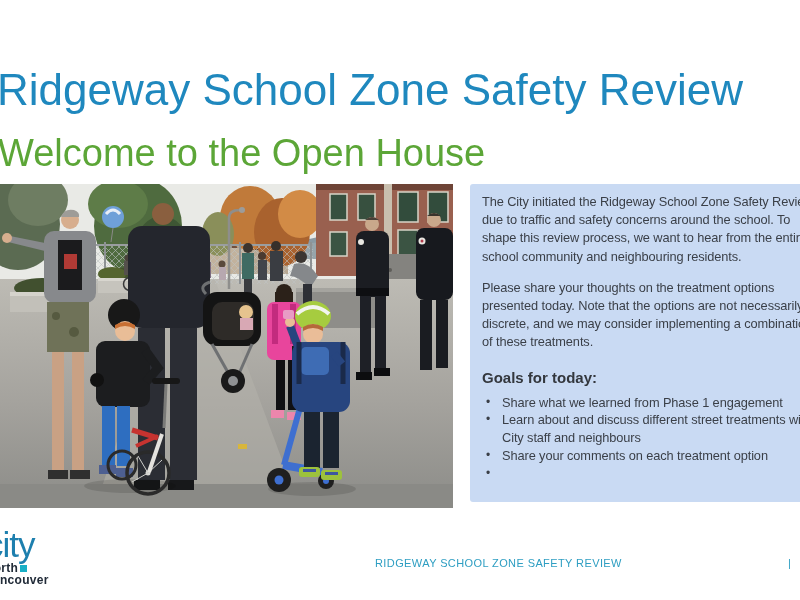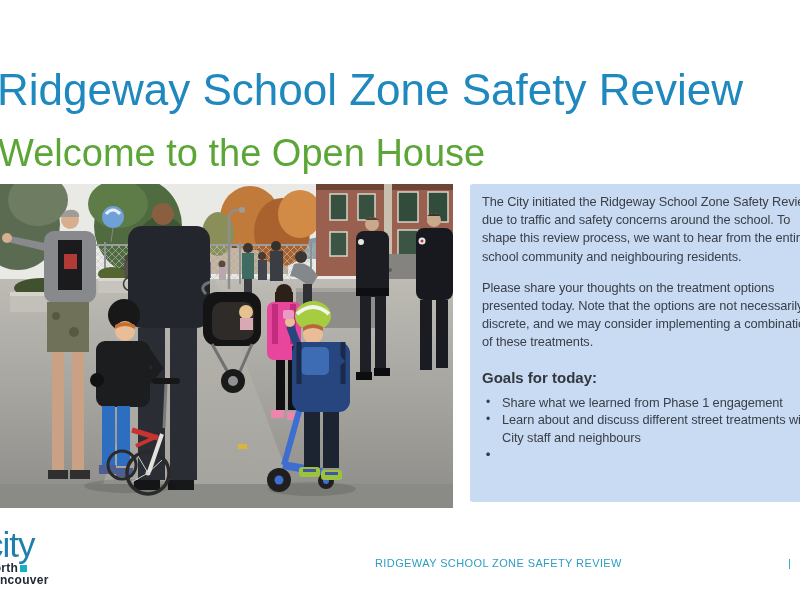--- a/index.html
+++ b/index.html
@@ -315,20 +315,21 @@
       <li>
         <span class="blt">•</span>
         <span>Share what we learned from Phase 1 engagement</span>
       </li>
       <li>
         <span class="blt">•</span>
         <span>Learn about and discuss different street treatments with City staff and neighbours</span>
       </li>
       <li>
         <span class="blt">•</span>
+        <span>Share your comments on each treatment option</span>
       </li>
       <li>
         <span class="blt">•</span>
       </li>
     </ul>
   </aside>
 
   <div class="logo">
     <div class="logo-city">city</div>
     <div class="logo-row">

